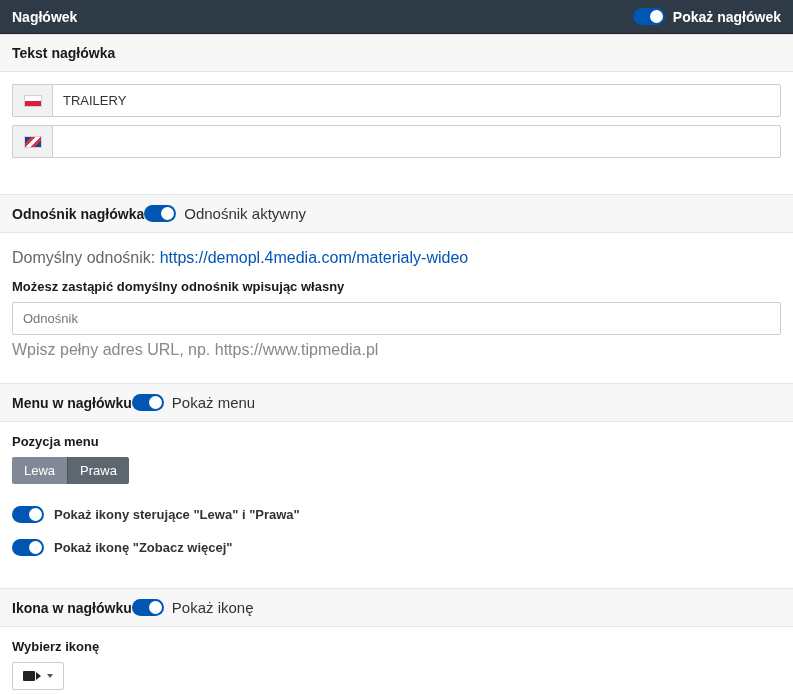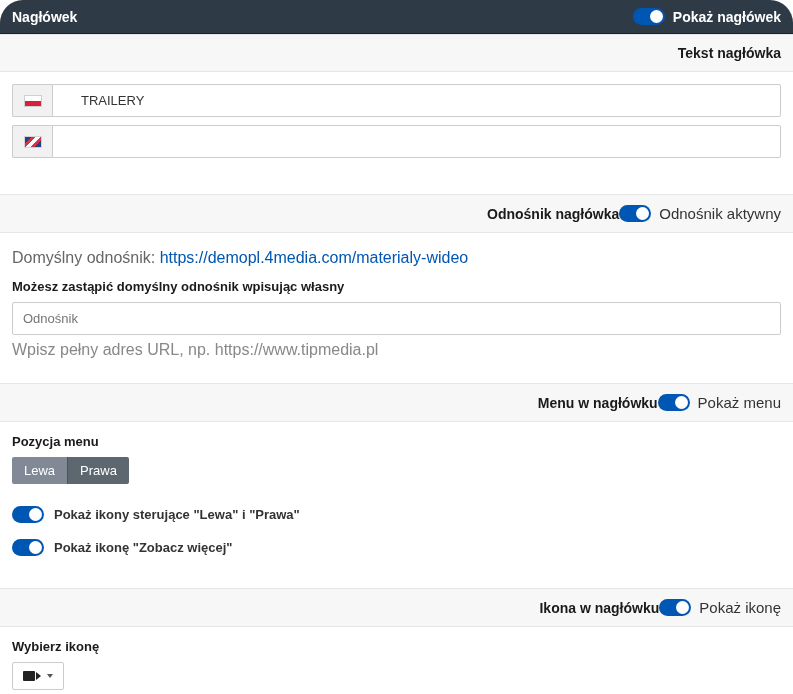--- a/index.html
+++ b/index.html
@@ -1,33 +1,33 @@
 <!DOCTYPE html>
 <html><head>
 <meta charset="utf-8">
 <style>
 * { box-sizing: border-box; margin: 0; padding: 0; }
 body { font-family: -apple-system, BlinkMacSystemFont, "Segoe UI", Arial, sans-serif; font-size: 13px; color: #333; background: #fff; }
-.viewport { width: 793px; height: 694px; overflow-y: scroll; background: #fff; border-radius: 23px; }
+.viewport { width: 793px; height: 694px; overflow-y: scroll; background: #fff; }
 .main-header { background: #2e3a46; color: #fff; display: flex; align-items: center; justify-content: space-between; padding: 8px 12px; border-bottom: 1px solid #1a222b; }
 .main-header .title { font-weight: 700; font-size: 14px; }
 .toggle-row { display: flex; align-items: center; gap: 8px; }
 .toggle { position: relative; width: 32px; height: 17px; background: #0056b3; border-radius: 9px; cursor: pointer; flex-shrink: 0; }
 .toggle::after { content: ""; position: absolute; top: 2px; right: 2px; width: 13px; height: 13px; border-radius: 50%; background: #fff; }
 .toggle-label { font-weight: 700; }
 .main-header .toggle-label { color: #fff; font-size: 14px; }
 .section { margin-bottom: 24px; }
-.section-header { background: #f7f7f7; border-top: 1px solid #e6e6e6; border-bottom: 1px solid #e6e6e6; padding: 10px 12px; display: flex; align-items: center; justify-content: flex-end; }
+.section-header { background: #f7f7f7; border-top: 1px solid #e6e6e6; border-bottom: 1px solid #e6e6e6; padding: 10px 12px; display: flex; align-items: center; justify-content: flex-start; }
 .section-header .label { font-weight: 700; font-size: 14px; color: #1a1a1a; }
 .section-body { padding: 12px; }
 .section-header .toggle-row .toggle-label { font-weight: 400; color: #333; font-size: 15px; }
 .flag-input { display: flex; align-items: stretch; margin-top: 8px; }
 .flag-input:first-child { margin-top: 0; }
 .flag { width: 40px; border: 1px solid #ccc; border-right: none; border-radius: 2px 0 0 2px; background: #f1f1f1; display: flex; align-items: center; justify-content: center; }
-.flag-input input { flex: 1; border: 1px solid #ccc; border-radius: 0 2px 2px 0; padding: 8px 28px; font-size: 13px; color: #333; }
+.flag-input input { flex: 1; border: 1px solid #ccc; border-radius: 0 2px 2px 0; padding: 8px 10px; font-size: 13px; color: #333; }
 .flag-input input::placeholder { color: #999; }
 .hint { font-size: 16px; color: #666; padding: 4px 28px 0 12px; }
 .hint a { color: #0056b3; text-decoration: none; }
 .sub-label { font-weight: 700; font-size: 13px; color: #1a1a1a; margin: 12px 12px 8px 12px; }
 .full-input { margin: 0 12px; }
 .full-input input { width: 100%; border: 1px solid #ccc; border-radius: 2px; padding: 8px 10px; font-size: 13px; }
 .helper { font-size: 16px; color: #888; margin: 6px 12px 0 12px; }
 .icon-picker { display: inline-flex; align-items: center; gap: 6px; border: 1px solid #ccc; border-radius: 2px; padding: 8px 10px; margin: 0 12px; cursor: pointer; }
 .caret { width: 0; height: 0; border-left: 3px solid transparent; border-right: 3px solid transparent; border-top: 4px solid #555; }
 .btn-group { display: inline-flex; margin: 0 12px; }

